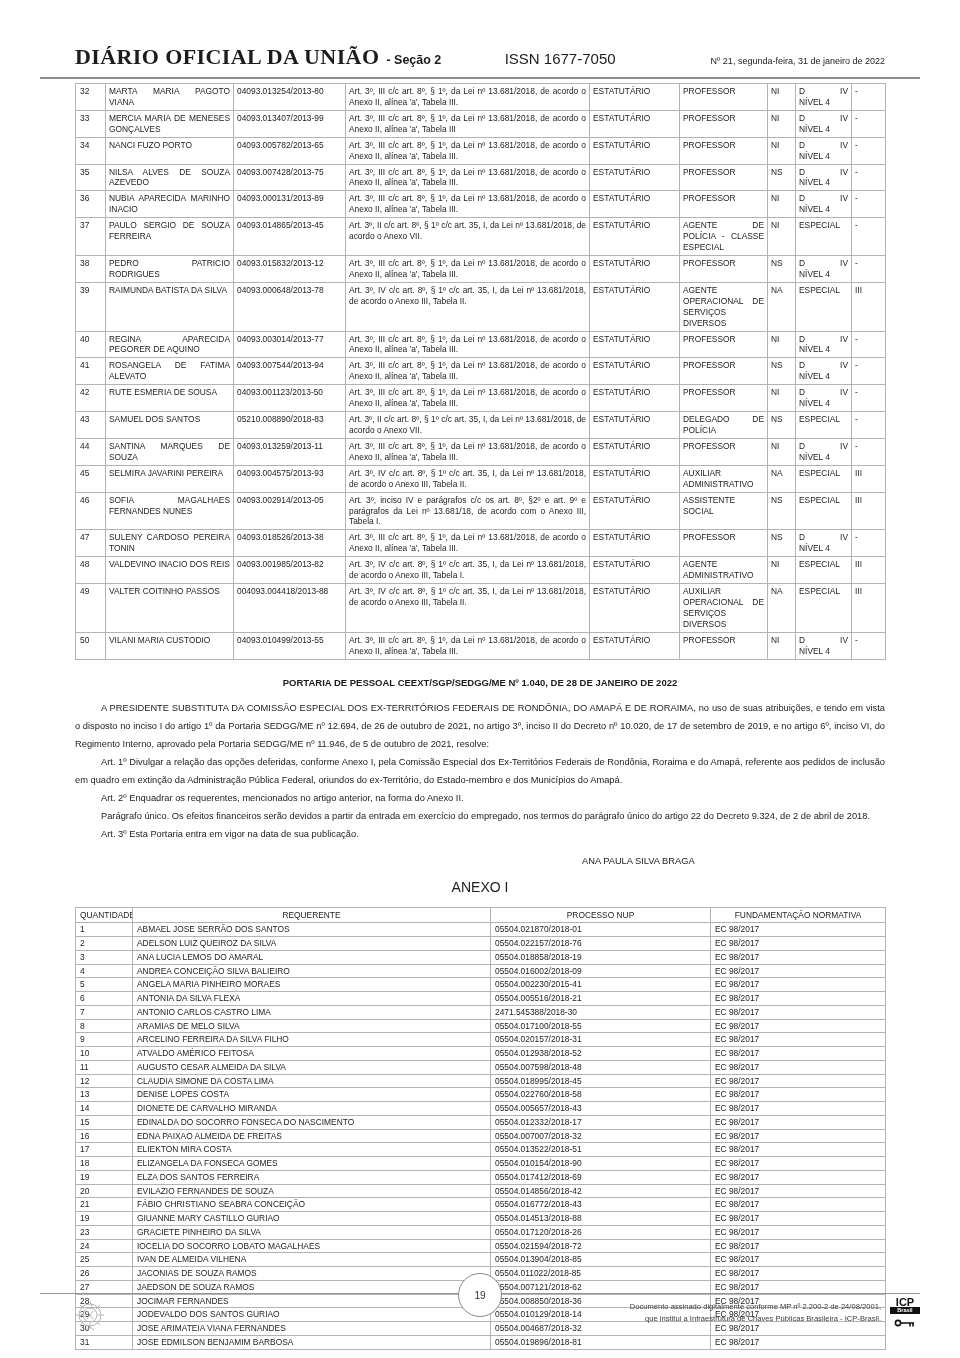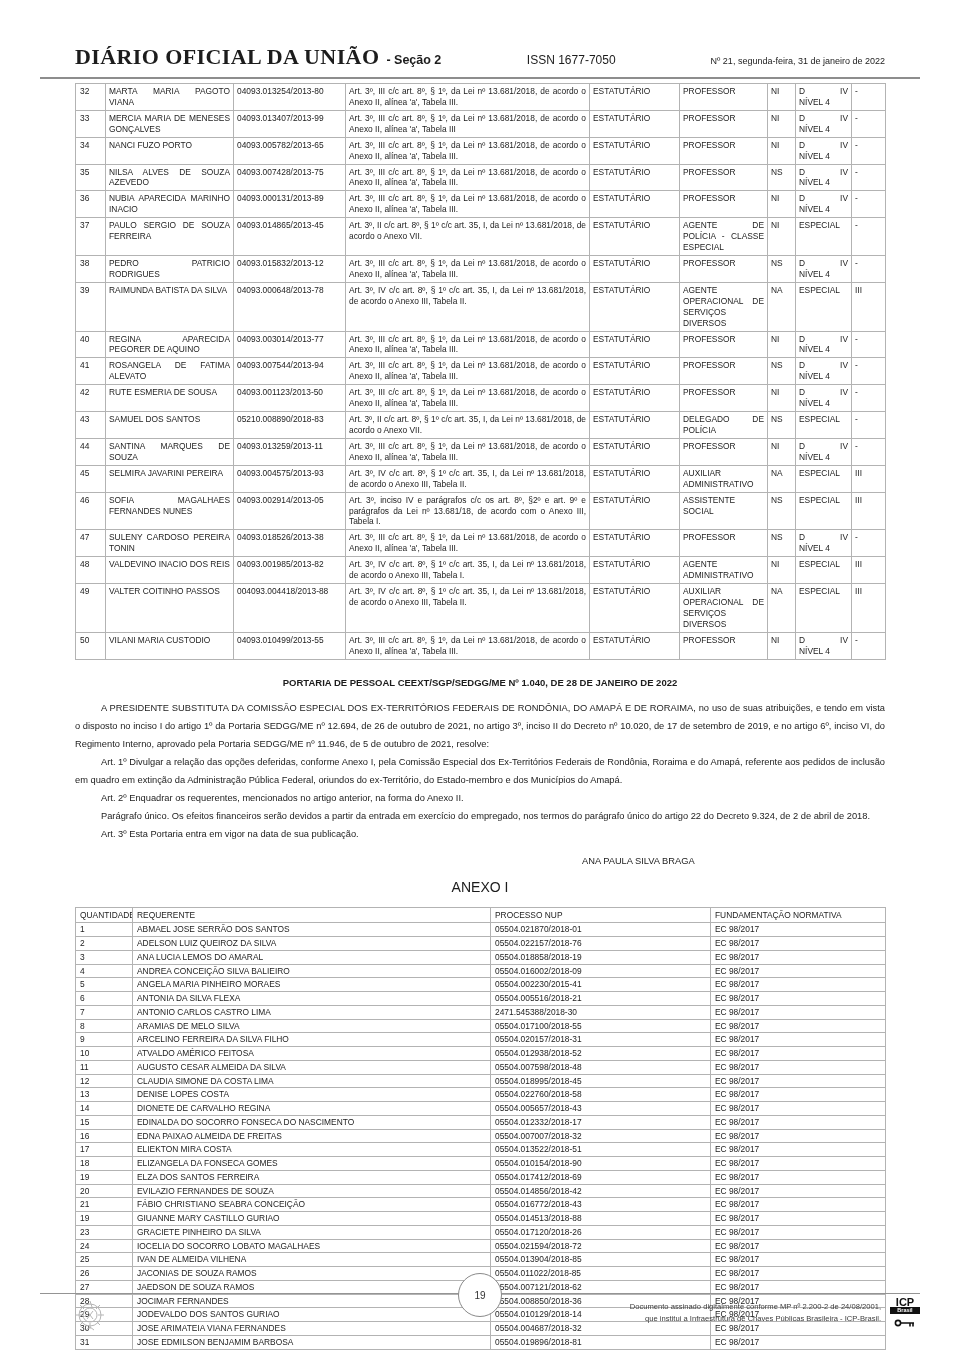--- a/index.html
+++ b/index.html
@@ -9,21 +9,21 @@
     font-family:"Liberation Sans", sans-serif;
     -webkit-font-smoothing:antialiased;
   }
   .page { padding:0 75px; }
 
   
   .header { display:flex; align-items:baseline; padding-top:44px; }
   .masthead { font-family:"Liberation Serif", serif; font-weight:bold; font-size:22px; letter-spacing:.4px; white-space:nowrap; }
   .section-label { font-size:12.5px; font-weight:bold; margin-left:7px; white-space:nowrap; }
   .header-spacer { flex:1; }
-  .issn { font-size:12px; white-space:nowrap; }
+  .issn { font-size:15px; white-space:nowrap; }
   .gap2 { width:95px; }
   .edition { font-size:9px; white-space:nowrap; }
   .header-rule { border-top:2px solid #8d8d8d; margin:7px 40px 0 40px; }
 
   
   table { border-collapse:collapse; width:810px; table-layout:fixed; margin:12px auto;padding-left:20px; }
   td, th { border:1px solid #b3b3b3; vertical-align:top; overflow:hidden; }
 
   
   .t1 { margin-top:4px; }
@@ -32,21 +32,21 @@
   .spread { text-align:justify; text-align-last:justify; }
   .t1 .c-n { padding-left:4px; }
 
   
   .portaria-title { text-align:center; font-weight:bold; font-size:9.5px; margin:17px 0 11px 0; }
   .body-par { font-size:9.3px; line-height:18px; text-align:justify; text-indent:26px; margin:0; }
   .signature { font-size:9.3px; margin-top:13px; padding-left:507px; }
   .annex-title { font-size:14px; text-align:center; margin-top:13px; margin-bottom:11px; }
 
   
-  .t2 th { font-size:8.4px; font-weight:normal; text-align:left; padding:2px 4px; line-height:1.3; }
+  .t2 th { font-size:8.4px; font-weight:normal; text-align:center; padding:2px 4px; line-height:1.3; }
   .t2 td { font-size:8.4px; padding:1px 4px; line-height:1.28; white-space:nowrap; }
 
   
   .footer { position:absolute; left:40px; right:40px; top:1293px; }
   .footer-line { border-top:1px solid #949494; position:relative; }
   .page-circle {
     position:absolute; left:50%; top:-21px; transform:translateX(-50%);
     width:42px; height:42px; border:1px solid #8a8a8a; border-radius:50%;
     background:#fff; display:flex; align-items:center; justify-content:center;
     font-size:10px; color:#333;
@@ -497,21 +497,21 @@
 
         <tr>
           <td>13</td>
           <td>DENISE LOPES COSTA</td>
           <td>05504.022760/2018-58</td>
           <td>EC 98/2017</td>
         </tr>
 
         <tr>
           <td>14</td>
-          <td>DIONETE DE CARVALHO REGINA</td>
+          <td>DIONETE DE CARVALHO MIRANDA</td>
           <td>05504.005657/2018-43</td>
           <td>EC 98/2017</td>
         </tr>
 
         <tr>
           <td>15</td>
           <td>EDINALDA DO SOCORRO FONSECA DO NASCIMENTO</td>
           <td>05504.012332/2018-17</td>
           <td>EC 98/2017</td>
         </tr>

